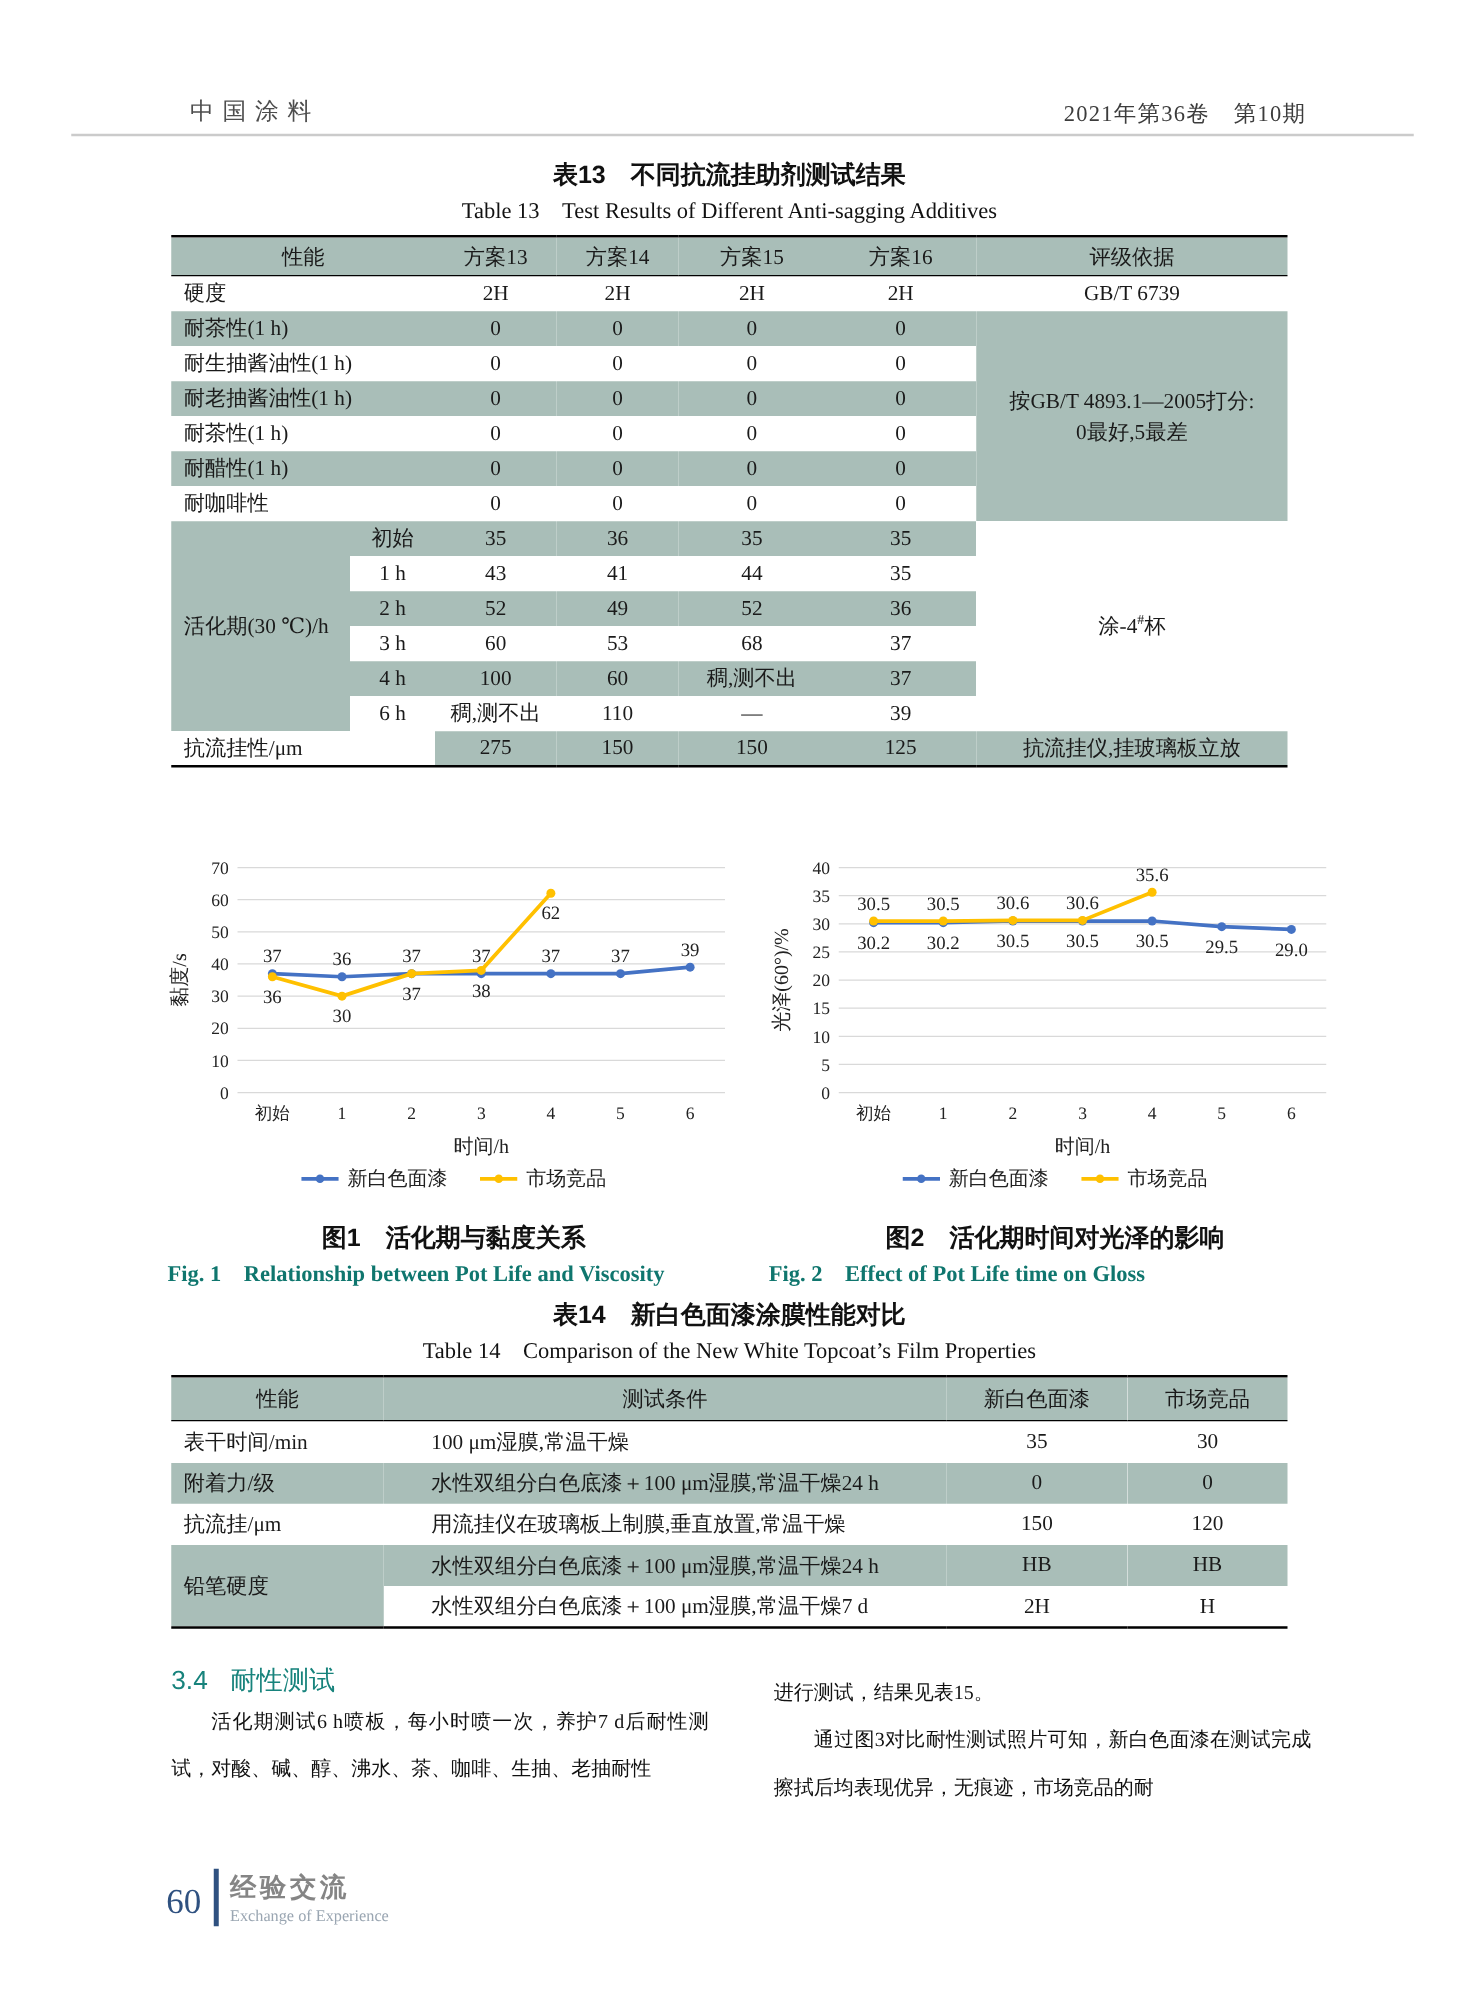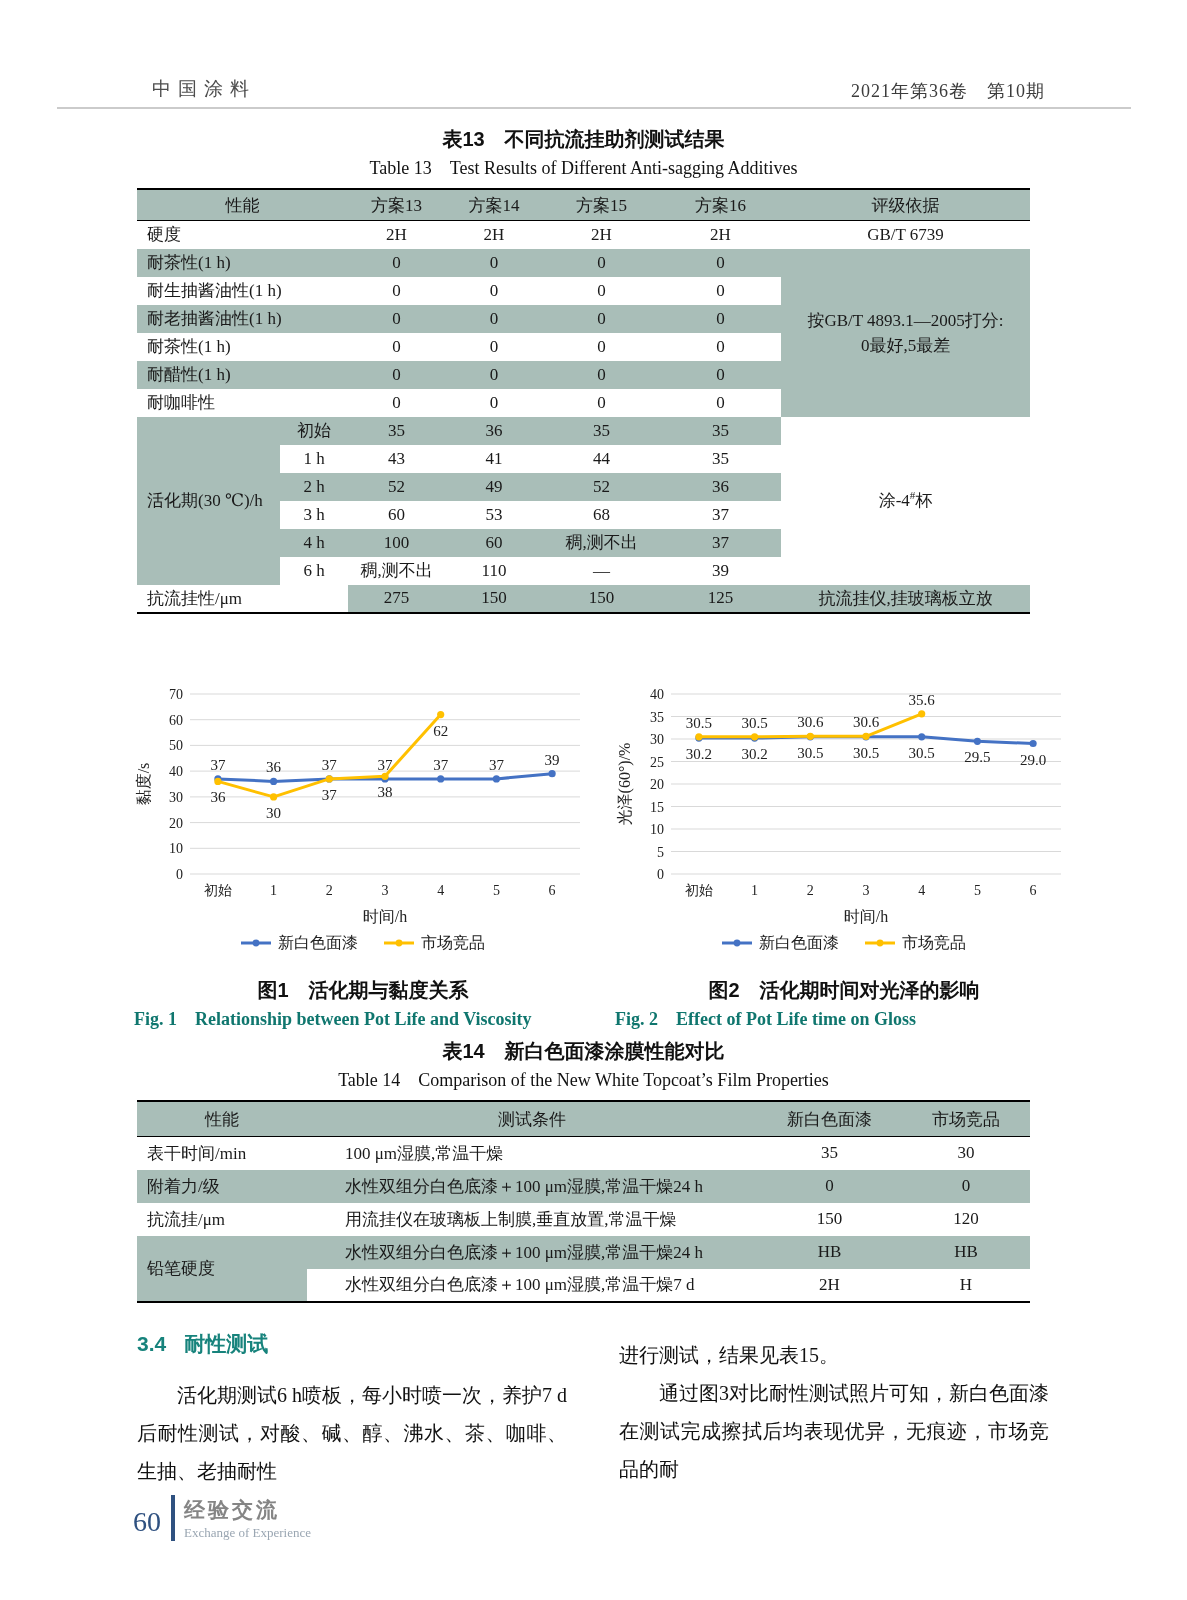--- a/index.html
+++ b/index.html
@@ -48,25 +48,25 @@
     margin-top:3px;color:#0f766e;}
   
   #table14-block{position:absolute;top:1038px;left:137px;width:893px;}
   #table14-block table{margin-top:8px;}
   #table14-block tr{height:33px;}
   #table14-block tr.hdr th{height:34px;}
   .cond{text-align:left;padding-left:38px;}
   
   #section-left{position:absolute;top:1330px;left:137px;width:430px;}
   #section-right{position:absolute;top:1336px;left:619px;width:430px;}
-  .sec-heading{font-family:"Liberation Sans",sans-serif;font-weight:bold;font-size:21px;color:#17837c;}
+  .sec-heading{font-family:"Liberation Sans",sans-serif;font-weight:normal;font-size:21px;color:#17837c;}
   .sec-heading .sec-num{margin-right:18px;}
-  .body-par{font-size:20px;line-height:38px;text-align:justify;margin:0;color:#111;}
+  .body-par{font-size:16px;line-height:38px;text-align:justify;margin:0;color:#111;}
   .indent{text-indent:2em;}
-  #section-left .body-par{margin-top:18px;}
+  #section-left .body-par{margin-top:1px;}
   
   #page-footer{position:absolute;top:1495px;left:133px;display:flex;align-items:center;}
   #page-number{font-family:"Liberation Serif",serif;font-size:28px;color:#2f5180;padding-right:10px;padding-top:8px;}
   #footer-bar{width:4px;height:46px;background:#2f5180;}
   #footer-text{margin-left:9px;display:flex;flex-direction:column;justify-content:center;}
   #footer-section-cn{font-family:"Liberation Sans",sans-serif;font-weight:bold;font-size:21px;
     color:#858585;letter-spacing:3px;}
   #footer-section-en{font-family:"Liberation Serif",serif;font-size:13px;color:#9aa6b2;margin-top:1px;}
   sup{font-size:11px;}
 </style>

